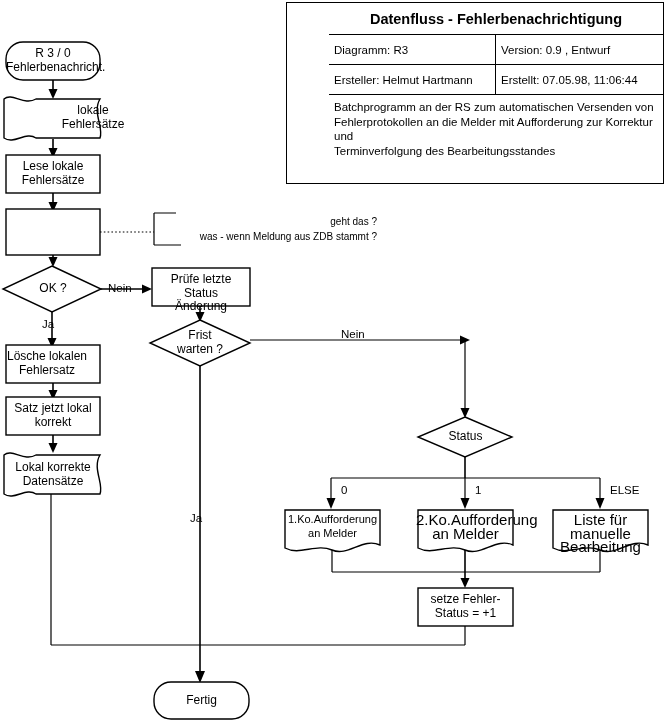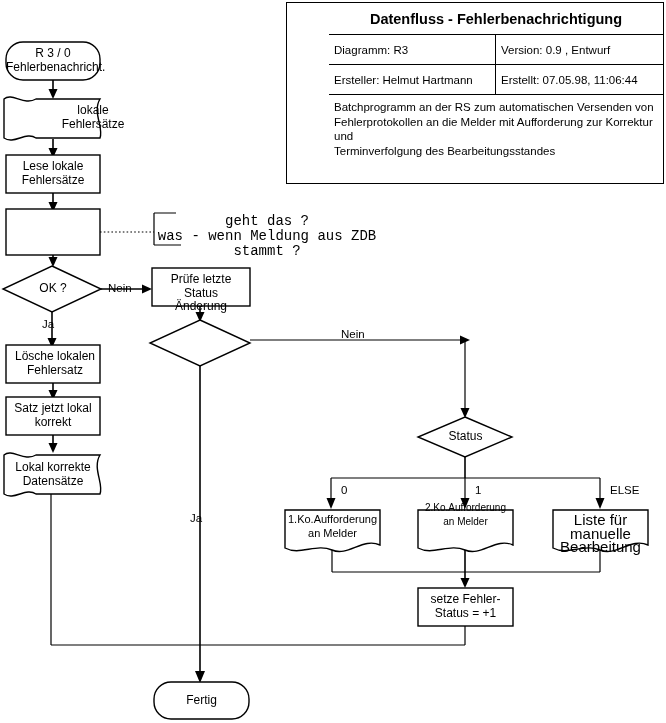--- a/index.html
+++ b/index.html
@@ -45,26 +45,26 @@
   .edge-lbl {
     position: absolute;
     font-family: "Liberation Sans", sans-serif;
     font-size: 11.5px;
     line-height: 13px;
     color: #000000;
     white-space: nowrap;
   }
   .note-lbl {
     position: absolute;
-    font-family: Liberation Mono, monospace;
-    font-size: 14px;
+    font-family: Liberation Sans, sans-serif;
+    font-size: 10px;
     line-height: 15px;
     color: #000000;
     white-space: pre-line;
-    text-align: center;
+    text-align: right;
   }
 
   
   #titleblock {
     position: absolute;
     left: 286px;
     top: 2px;
     width: 378px;
     height: 182px;
     border: 1.6px solid #000000;
@@ -250,39 +250,41 @@
 
   <div class="lbl" style="left:6px; top:104px; width:94px;margin-left:40px;">lokale
 Fehlersätze</div>
 
   <div class="lbl" style="left:6px; top:160px; width:94px;">Lese lokale
 Fehlersätze</div>
 
 
   <div class="lbl" style="left:6px; top:282px; width:94px;">OK ?</div>
 
-  <div class="lbl" style="left:8px; top:350px; width:94px;">Lösche lokalen
+  <div class="lbl" style="left:0; top:350px; width:94px;">Lösche lokalen
 Fehlersatz</div>
 
   <div class="lbl" style="left:6px; top:402px; width:94px;">Satz jetzt lokal
 korrekt</div>
 
   <div class="lbl" style="left:6px; top:461px; width:94px;">Lokal korrekte
 Datensätze</div>
 
   <div class="lbl" style="left:152px; top:273px; width:98px;">Prüfe letzte Status
 Änderung</div>
 
+  <div class="lbl" style="left:153px; top:329px; width:94px;">Frist
+warten ?</div>
 
   <div class="lbl" style="left:418px; top:430px; width:95px;">Status</div>
 
   <div class="lbl" style="left:283px; top:513px; width:99px; font-size:11px;text-align:center;">1.Ko.Aufforderung
 an Melder</div>
 
-  <div class="lbl" style="left:416px; top:501px; width:99px; font-size:10px;">2.Ko.Aufforderung
+  <div class="lbl" style="left:416px; top:513px; width:99px; font-size:15px;">2.Ko.Aufforderung
 an Melder</div>
 
   <div class="lbl" style="left:551px; top:513px; width:99px; font-size:15px;">Liste für manuelle
 Bearbeitung</div>
 
   <div class="lbl" style="left:418px; top:593px; width:95px;">setze Fehler-
 Status = +1</div>
 
   <div class="lbl" style="left:154px; top:694px; width:95px;">Fertig</div>
 

